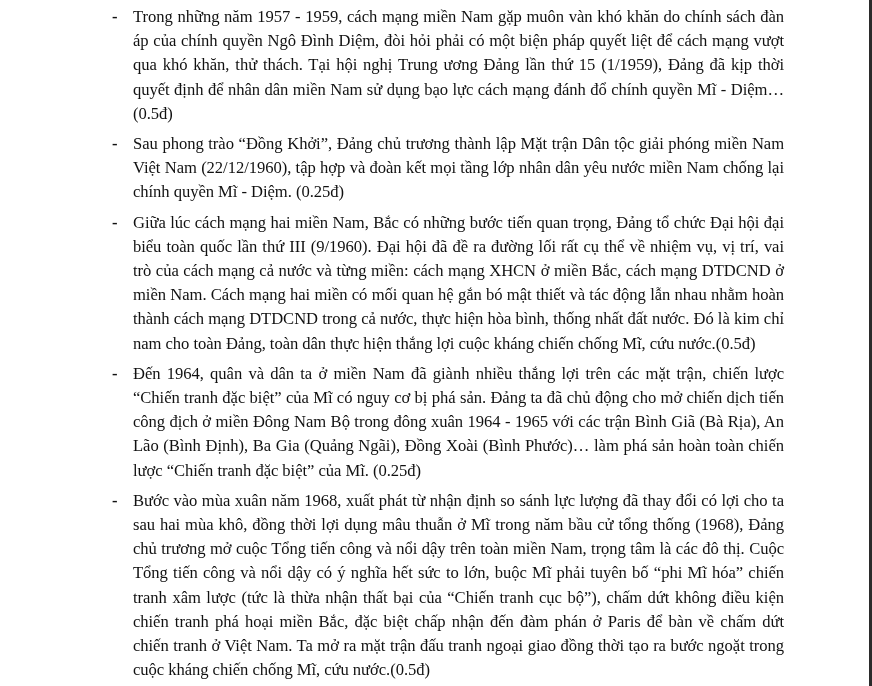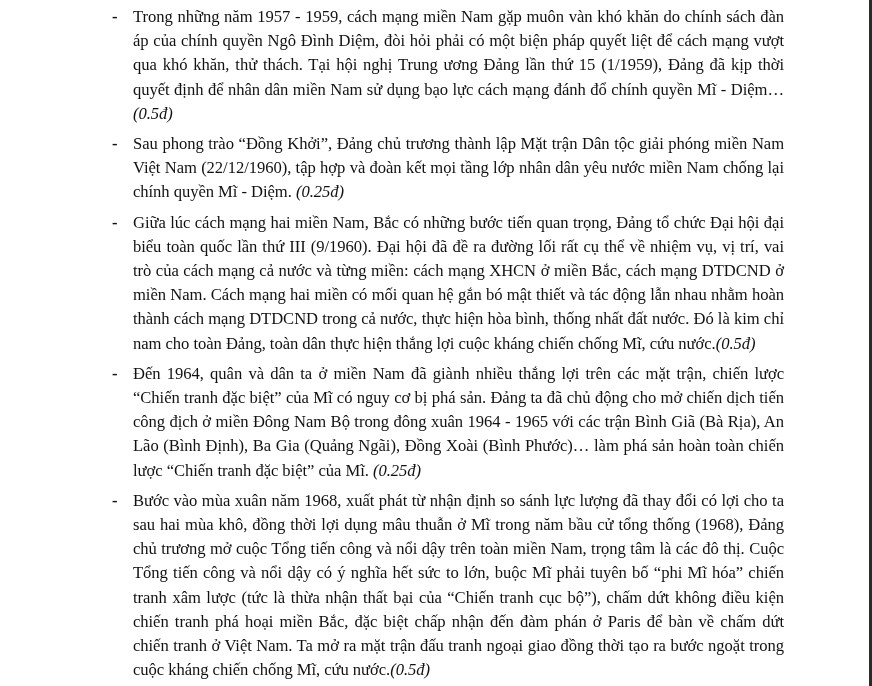--- a/index.html
+++ b/index.html
@@ -50,21 +50,20 @@
     text-align-last: left;
     letter-spacing: -0.05px;
   }
   .bullet-dash {
     position: absolute;
     left: -21px;
     top: 0;
     font-weight: bold;
   }
   .score {
-    font-style: italic;
   }
 </style>
 </head>
 <body>
 
 <div class="page">
   <ul class="bullet-list">
     <li class="bullet-item">
       <span class="bullet-dash">-</span>
       <span>Trong những năm 1957 - 1959, cách mạng miền Nam gặp muôn vàn khó khăn do chính sách đàn áp của chính quyền Ngô Đình Diệm, đòi hỏi phải có một biện pháp quyết liệt để cách mạng vượt qua khó khăn, thử thách. Tại hội nghị Trung ương Đảng lần thứ 15 (1/1959), Đảng đã kịp thời quyết định để nhân dân miền Nam sử dụng bạo lực cách mạng đánh đổ chính quyền Mĩ - Diệm… </span><span class="score">(0.5đ)</span>

